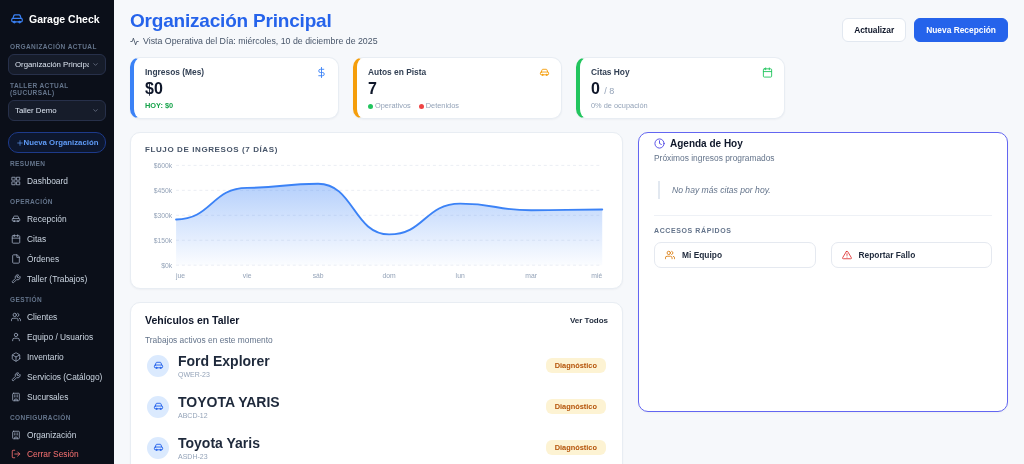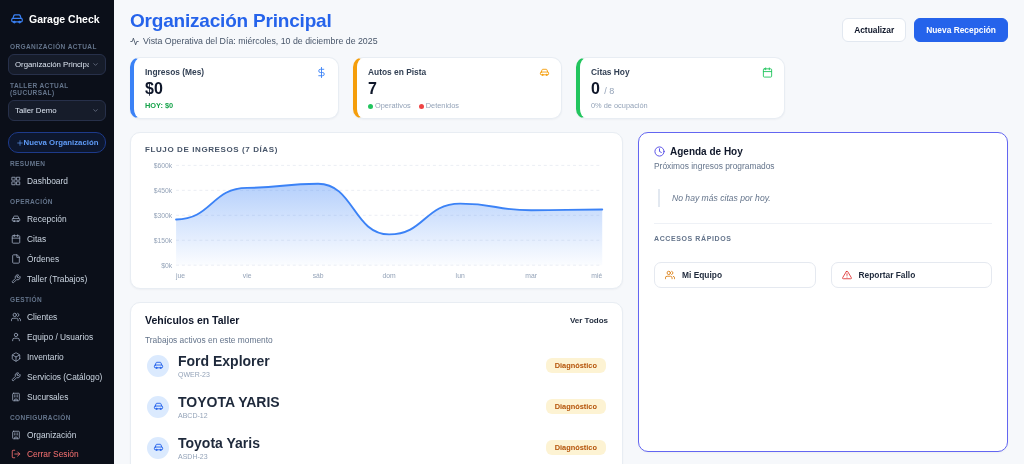--- a/index.html
+++ b/index.html
@@ -73,30 +73,30 @@
   .veh-row { display:flex; align-items:center; gap:9px; padding:8px 2px; cursor:pointer; }
   .veh-avatar { width:22px; height:22px; border-radius:50%; background:#dbeafe; color:#2563eb;
                 display:flex; align-items:center; justify-content:center; }
   .veh-avatar svg { width:11px; height:11px; }
   .veh-name { font-size:14px; font-weight:bold; color:#1e293b; }
   .veh-plate { font-size:7px; color:#94a3b8; margin-top:2px; }
   .badge { margin-left:auto; background:#fdf3d3; color:#b45309; font-size:7.4px; font-weight:bold;
            padding:3px 9px; border-radius:6px; }
 
   
-  .agenda-card { border:1.5px solid #6366f1; padding:13px 15px; height:320px; }
+  .agenda-card { border:1.5px solid #6366f1; padding:5px 15px; height:280px; }
   .agenda-head { display:flex; align-items:center; gap:5px; }
   .agenda-head svg { width:11px; height:11px; color:#4f46e5; }
   .agenda-title { font-size:10px; font-weight:bold; color:#0f172a; }
   .agenda-sub { font-size:8.4px; color:#64748b; margin-top:4px; }
   .agenda-empty { margin:18px 4px 16px; border-left:2px solid #e2e8f0; padding:4px 12px;
                   font-size:8.6px; font-style:italic; color:#64748b; }
   .agenda-div { border-top:1px solid #eef1f6; margin:6px 0 11px; }
   .quick-label { font-size:7px; font-weight:bold; letter-spacing:.6px; color:#64748b; }
-  .quick-grid { display:grid; grid-template-columns:1fr 1fr; gap:15px; margin-top:20px; }
+  .quick-grid { display:grid; grid-template-columns:1fr 1fr; gap:15px; margin-top:8px; }
   .quick-btn { display:flex; align-items:center; gap:7px; background:#ffffff; border:1px solid #e5e9f0;
                border-radius:7px; padding:7px 10px; font-family:inherit; font-size:8.4px; font-weight:bold;
                color:#1e293b; cursor:pointer; }
   .quick-btn svg { width:10px; height:10px; }
   .q-team svg { color:#d97706; } .q-fail svg { color:#dc2626; }
 </style>
 </head>
 <body>
 
 <svg width="0" height="0" style="position:absolute">

